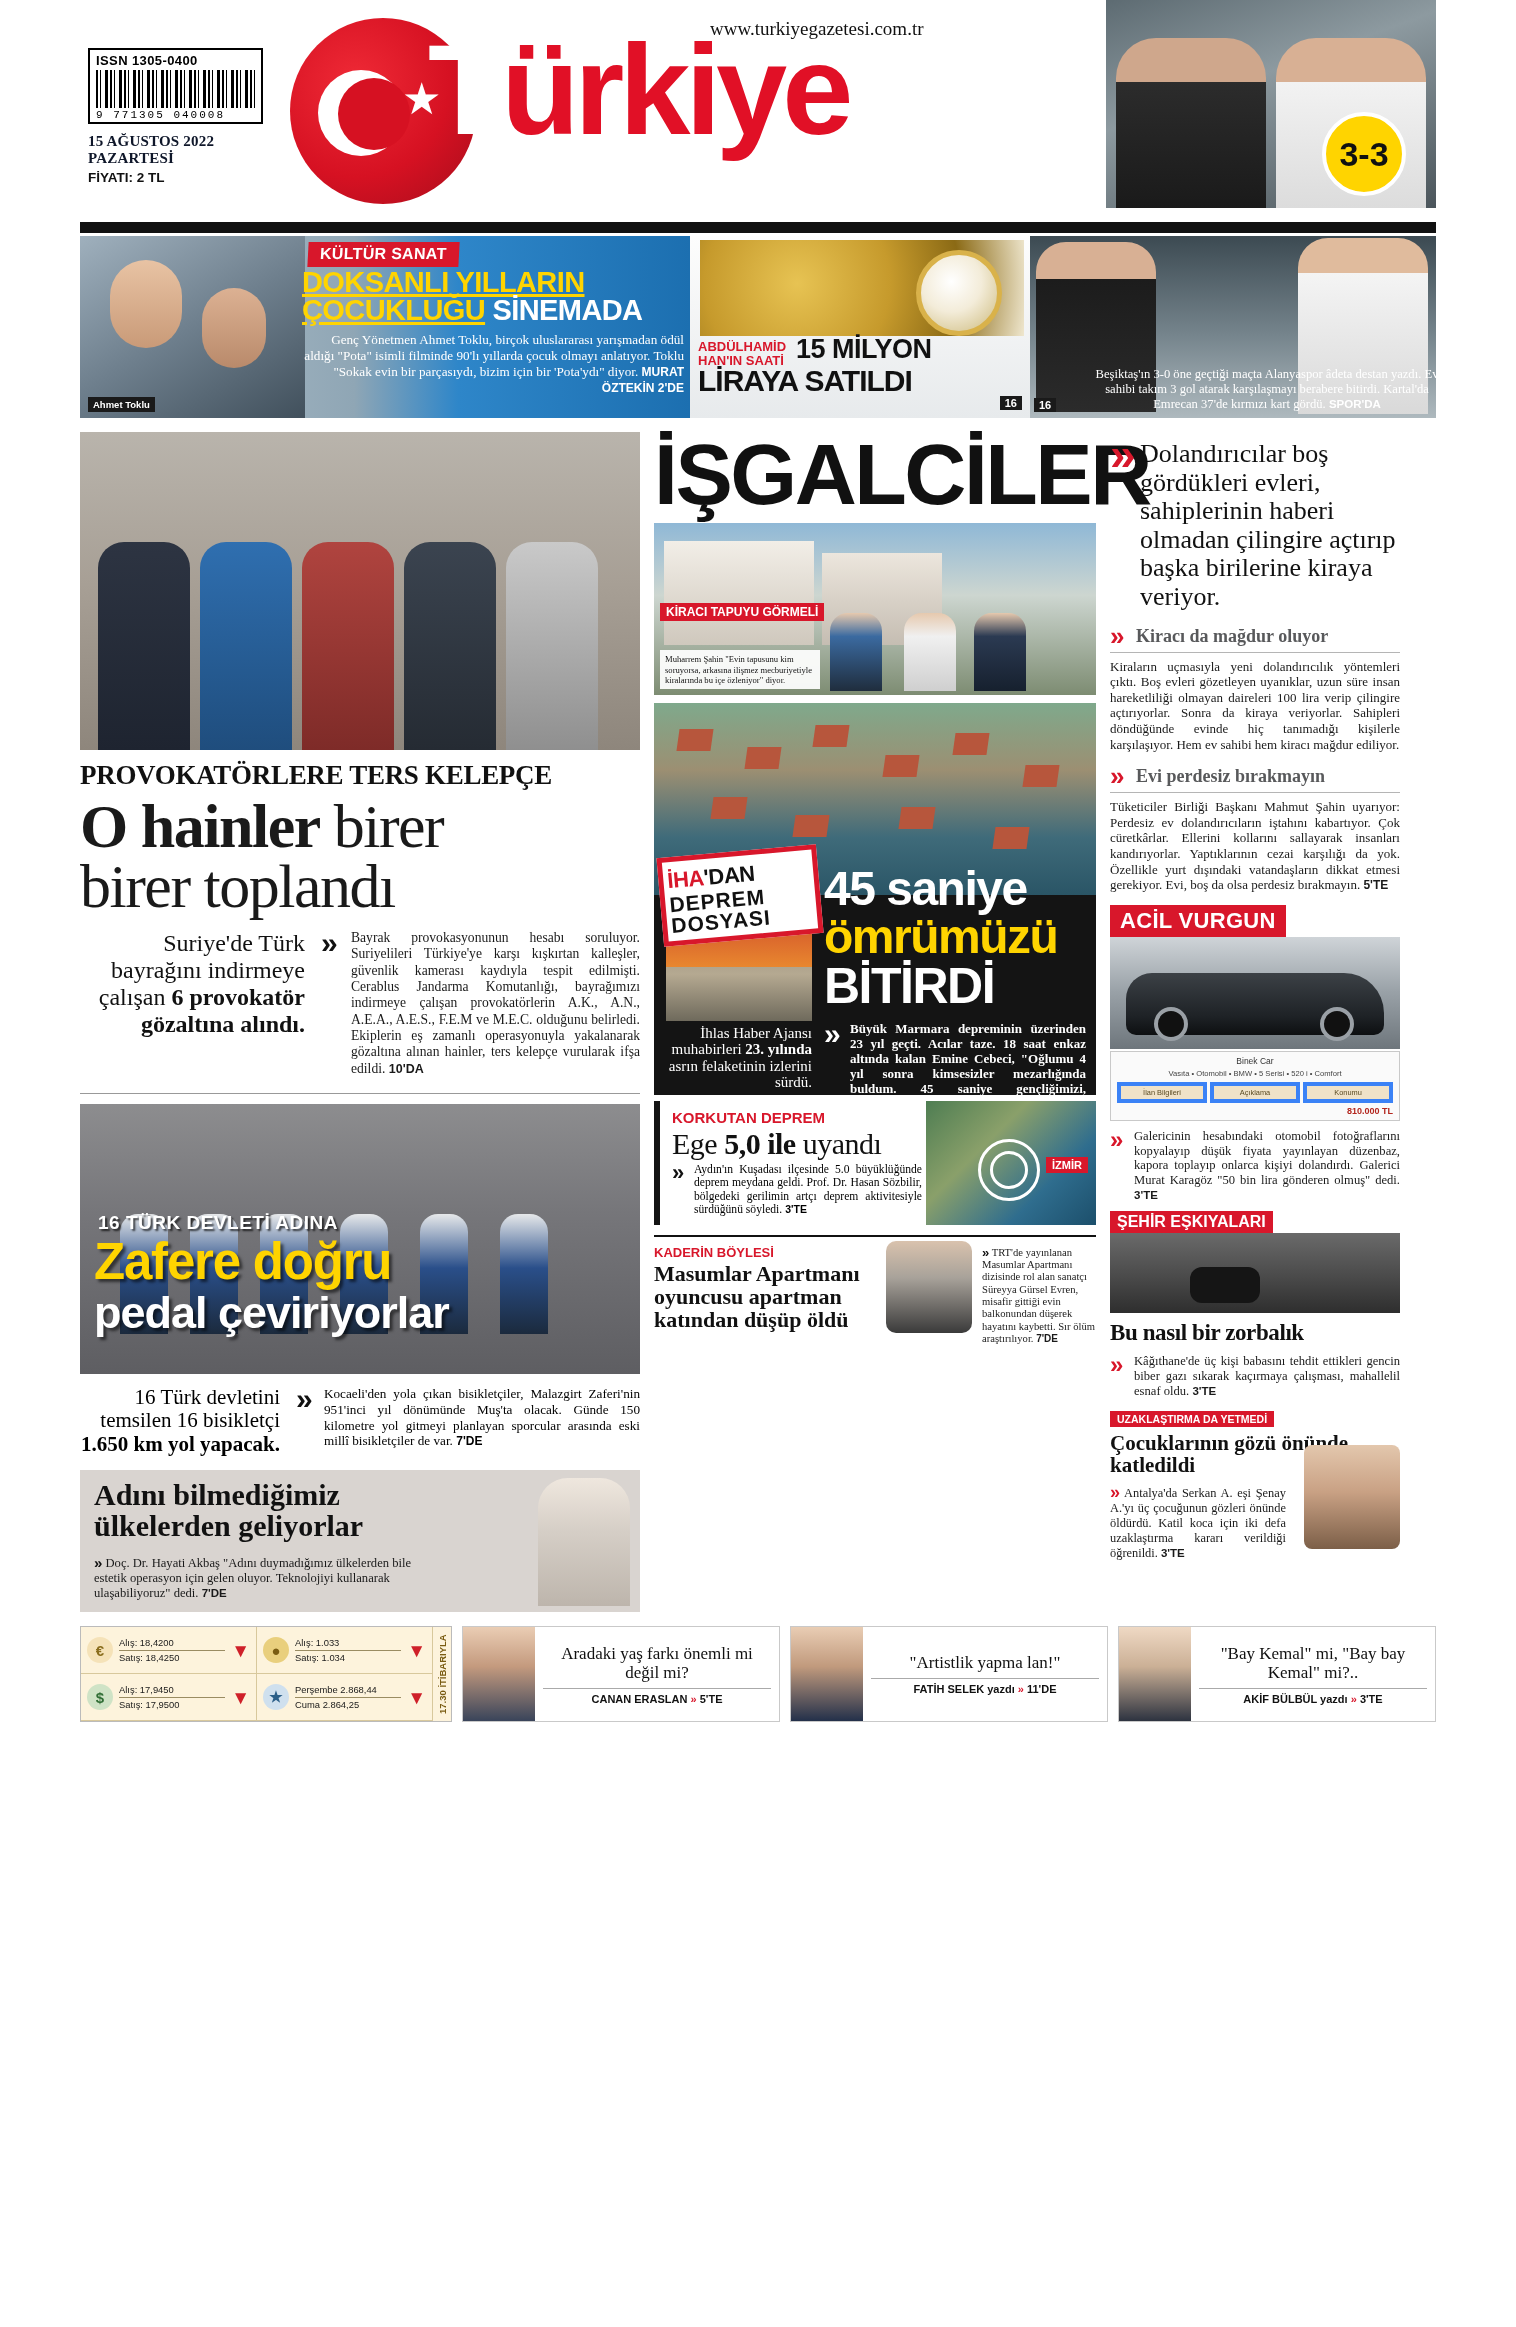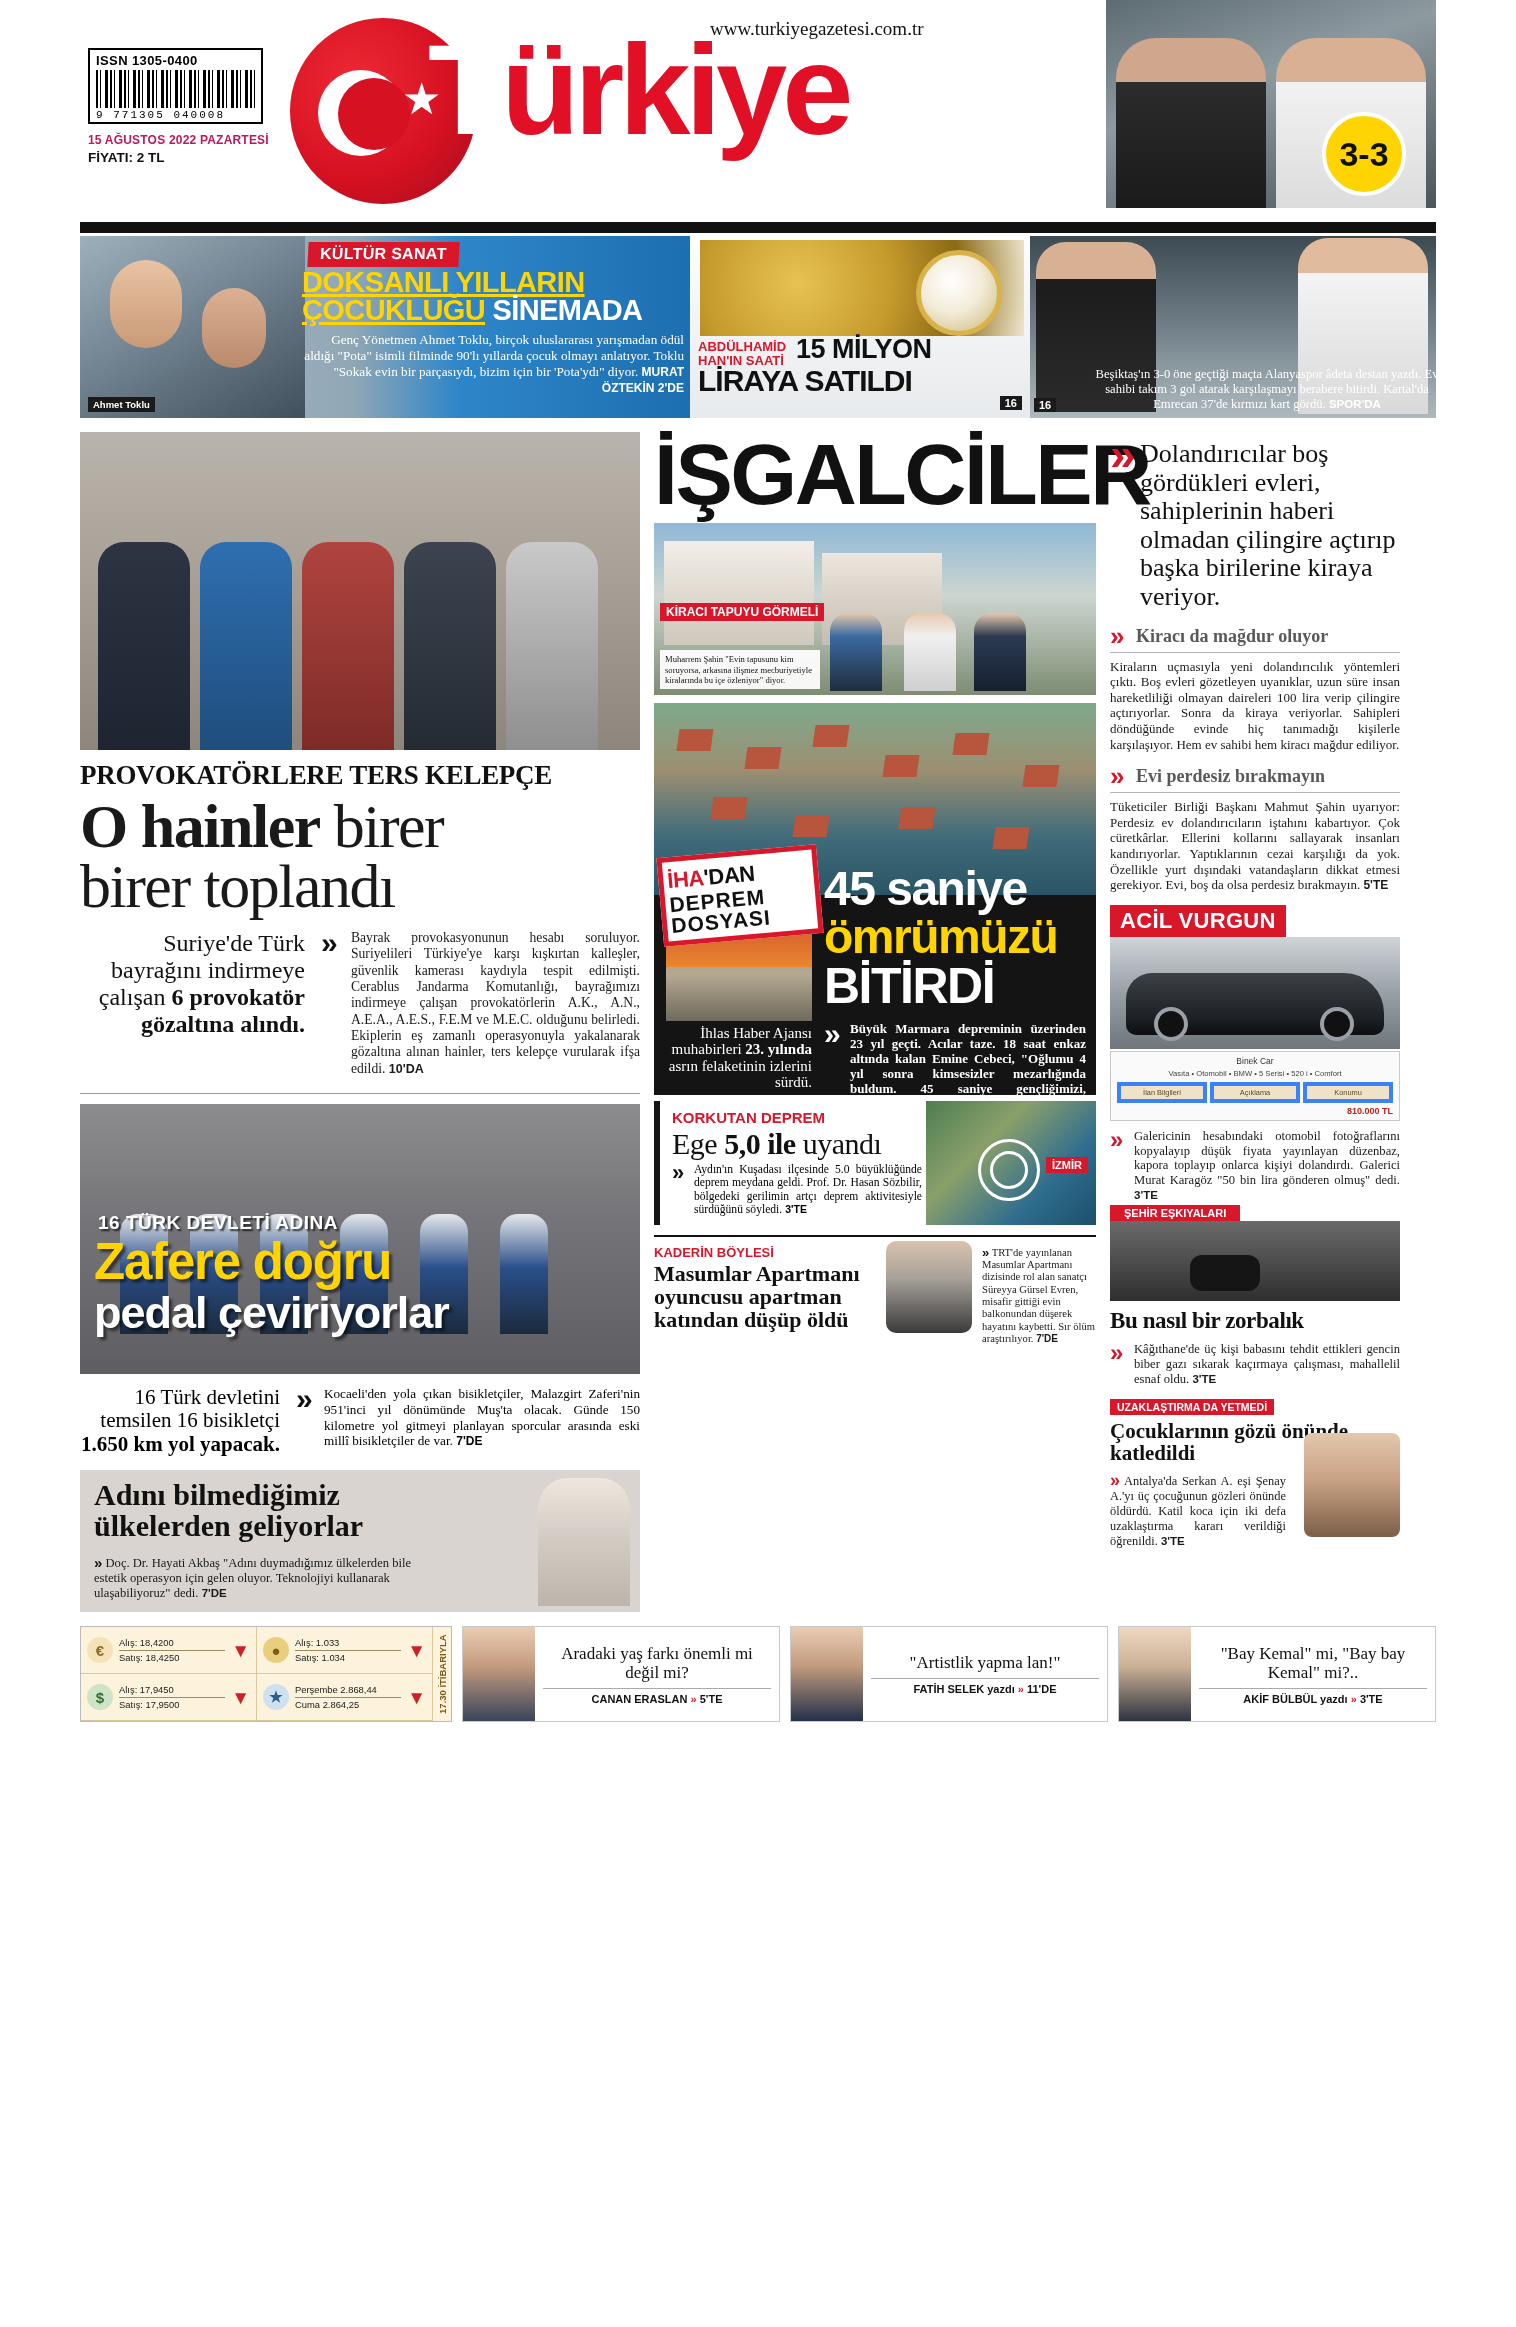--- a/index.html
+++ b/index.html
@@ -13,21 +13,21 @@
   .page { position: relative; width: 1516px; height: 2327px; padding: 0 80px; }
 
   
   .masthead { position: relative; height: 220px; }
   .masthead-left { position: absolute; left: 8px; top: 48px; width: 200px; }
   .barcode-box { border: 2px solid #000; padding: 3px 6px 1px; width: 175px; background:#fff; }
   .issn { font-family: "Liberation Sans", sans-serif; font-size: 13px; letter-spacing: .4px; font-weight: 600; }
   .barcode { height: 38px; margin-top: 2px;
     background: repeating-linear-gradient(90deg,#000 0 2px,#fff 2px 4px,#000 4px 5px,#fff 5px 9px,#000 9px 12px,#fff 12px 14px); }
   .barcode-num { font-family:"Liberation Mono",monospace; font-size: 11px; letter-spacing: 2px; margin-top:1px; }
-  .date-line { font-family:Liberation Sans, sans-serif; font-weight: 800; font-size: 12px; color:#be185d; margin-top: 9px; letter-spacing:.2px; }
+  .date-line { font-family:Liberation Serif, serif; font-weight: 800; font-size: 15px; color:#0f172a; margin-top: 9px; letter-spacing:.2px; }
   .price-line { font-family:"Liberation Sans",sans-serif; font-weight: 800; font-size: 13.5px; color:#111; margin-top: 3px; }
 
   .logo-wrap { position:absolute; left: 210px; top: 0; width: 760px; height: 210px; }
   .flag-circle {
     position:absolute; left: 0; top: 18px; width: 186px; height: 186px; border-radius: 50%;
     background: radial-gradient(circle at 35% 35%, #ef2a36 0%, #d61122 55%, #a60d1c 100%);
     overflow:hidden;
   }
   .flag-circle::before {
     content:""; position:absolute; left: 28px; top: 52px; width: 86px; height: 86px;
@@ -271,21 +271,21 @@
   .car-listing .tab{flex:1;background:#f0e2c8;border:4px solid #3b82f6;font-family:"Liberation Sans",sans-serif;
     font-size:7.4px;text-align:center;padding:2px 0;color:#5a4a22;}
   .car-listing .price{font-family:"Liberation Sans",sans-serif;font-weight:800;font-size:9px;color:#b3261e;
     text-align:right;margin-top:3px;}
   .r-note{position:relative;padding-left:24px;font-family:"Liberation Serif",serif;font-size:12.6px;
     line-height:1.18;text-align:justify;margin-top:8px;color:#1a1a1a;}
   .r-note .chev{font-size:24px;}
   .r-note b{font-family:"Liberation Sans",sans-serif;font-weight:800;font-size:11.5px;}
 
   .sehir-tag{background:#d8172b;color:#fff;font-family:"Liberation Sans",sans-serif;font-weight:800;
-    font-size:11px;padding:2px 14px;display:inline-block;margin-top:0;}
+    font-size:16px;padding:2px 7px;display:inline-block;margin-top:8px;}
   .sehir-photo{width:100%;height:80px;background:linear-gradient(180deg,#6a6a6a 0%,#4a4a4a 55%,#2e2e2e 100%);
     position:relative;overflow:hidden;}
   .sehir-photo .moto{position:absolute;left:80px;bottom:10px;width:70px;height:36px;background:#151515;border-radius:12px;}
   .sehir-h{font-family:"Liberation Serif",serif;font-weight:800;font-size:23px;color:#111;margin-top:7px;letter-spacing:-.4px;}
   .uzak-tag{background:#d8172b;color:#fff;font-family:"Liberation Sans",sans-serif;font-weight:800;
     font-size:10.5px;padding:2px 7px;display:inline-block;margin-top:12px;}
   .uzak-h{font-family:"Liberation Serif",serif;font-weight:800;font-size:21px;color:#111;margin-top:5px;line-height:1.06;}
   .uzak-wrap{position:relative;}
   .uzak-face{position:absolute;right:0;top:46px;width:96px;height:104px;
     background:linear-gradient(180deg,#e3c7ad 0%,#c9a184 45%,#7c5f48 100%);border-radius:8px;}

